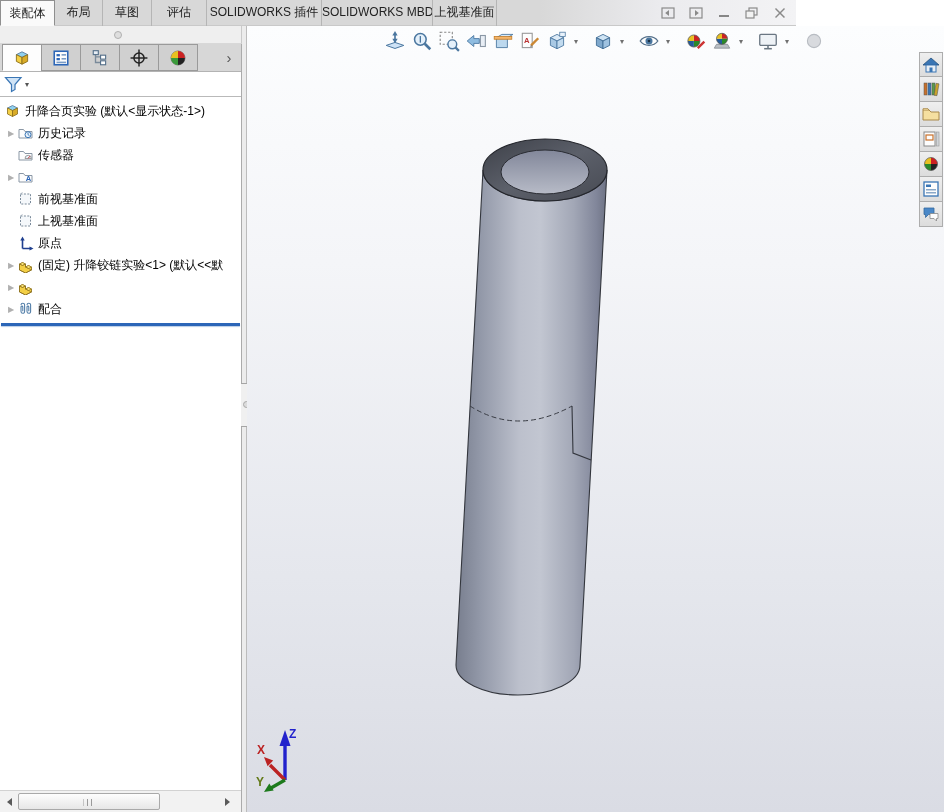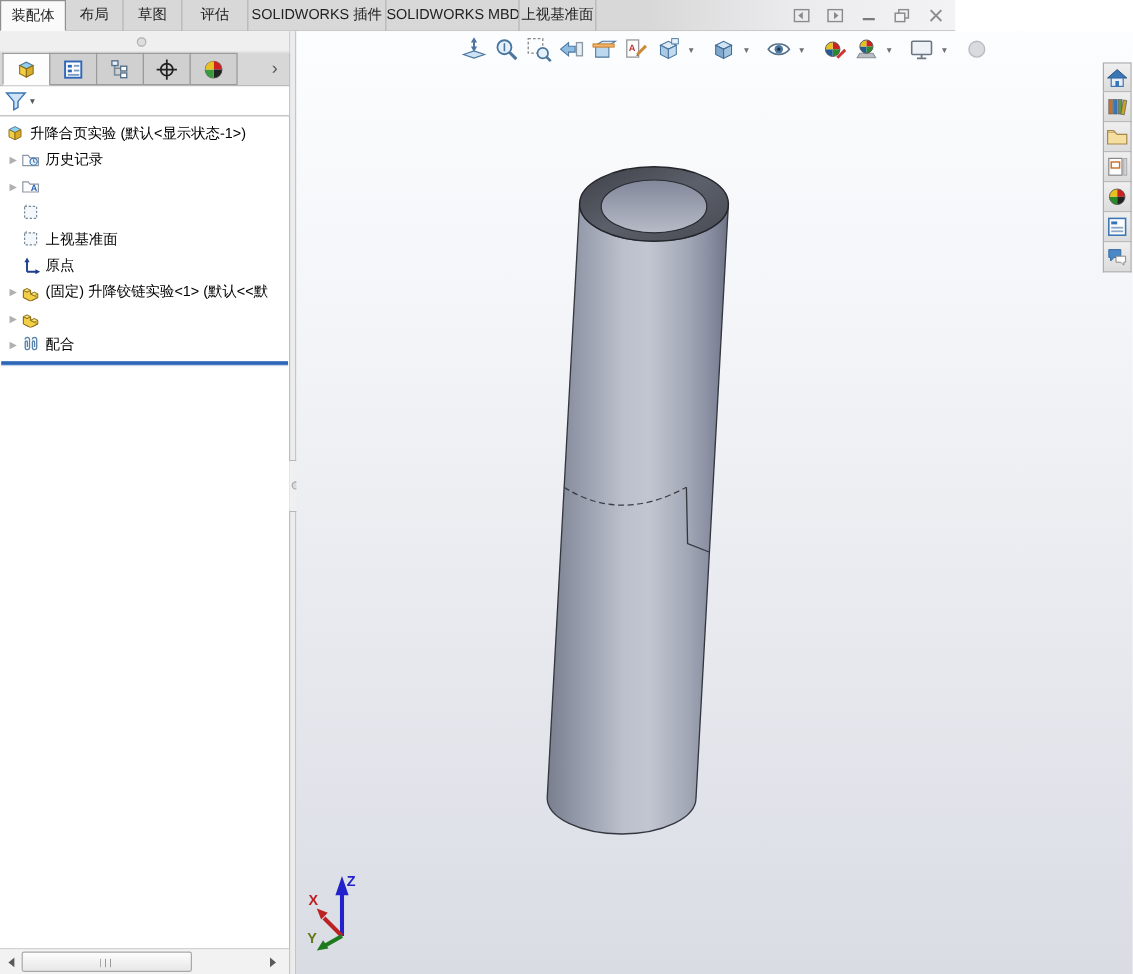--- a/index.html
+++ b/index.html
@@ -226,39 +226,51 @@
       <span class="t-icon">
         <svg width="17" height="16" viewBox="0 0 16 16">
           <path d="M1.5,4.5 L6,4.5 L7.5,6.5 L14.5,6.5 L14.5,13 L1.5,13 Z" fill="#fdfdfd" stroke="#8a97a5"></path>
           <circle cx="10.5" cy="9.7" r="3" fill="#e8f2fb" stroke="#3a76b5"></circle>
           <path d="M10.5,7.8 v1.9 l1.4,0.8" fill="none" stroke="#3a76b5" stroke-width="0.9"></path>
         </svg>
       </span>
       <span class="t-label">历史记录</span>
     </div>
 
+    <div class="tree-row">
+      <span class="t-arrow"></span>
+      <span class="t-icon">
+        <svg width="17" height="16" viewBox="0 0 16 16">
+          <path d="M1.5,4.5 L6,4.5 L7.5,6.5 L14.5,6.5 L14.5,13 L1.5,13 Z" fill="#fdfdfd" stroke="#8a97a5"></path>
+          <path d="M7.5,11.5 a3.2,3.2 0 0 1 6.4,0 Z" fill="#e8f2fb" stroke="#888" stroke-width="0.8"></path>
+          <line x1="10.7" y1="11.3" x2="12.4" y2="9.2" stroke="#cc3333" stroke-width="1"></line>
+        </svg>
+      </span>
+      <span class="t-label">传感器</span>
+    </div>
 
     <div class="tree-row">
       <span class="t-arrow">▶</span>
       <span class="t-icon">
         <svg width="17" height="16" viewBox="0 0 16 16">
           <path d="M1.5,4.5 L6,4.5 L7.5,6.5 L14.5,6.5 L14.5,13 L1.5,13 Z" fill="#fdfdfd" stroke="#8a97a5"></path>
           <text x="8.2" y="12.3" font-size="7.5" font-weight="bold" fill="#2c66b8">A</text>
         </svg>
       </span>
     </div>
 
     <div class="tree-row">
       <span class="t-arrow"></span>
       <span class="t-icon">
         <svg width="17" height="16" viewBox="0 0 16 16">
           <rect x="3" y="3" width="10" height="10" fill="#f5f8fb" stroke="#7a8a9a" stroke-dasharray="2 1.4"></rect>
           <line x1="3" y1="3" x2="5" y2="1.5" stroke="#9aa7b5" stroke-width="0.8"></line>
         </svg>
       </span>
+      <span class="t-label">前视基准面</span>
     </div>
 
 
     <div class="tree-row">
       <span class="t-arrow"></span>
       <span class="t-icon">
         <svg width="17" height="16" viewBox="0 0 16 16">
           <rect x="3" y="3" width="10" height="10" fill="#f5f8fb" stroke="#7a8a9a" stroke-dasharray="2 1.4"></rect>
           <line x1="3" y1="3" x2="5" y2="1.5" stroke="#9aa7b5" stroke-width="0.8"></line>
         </svg>

